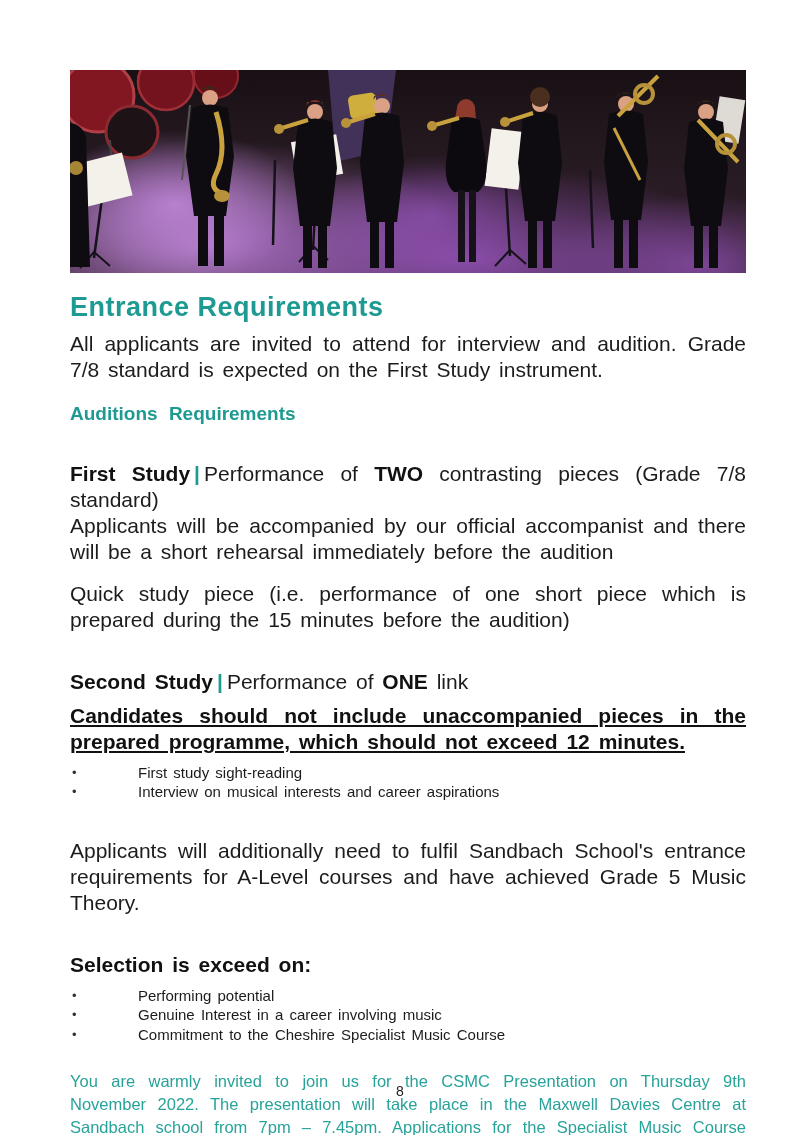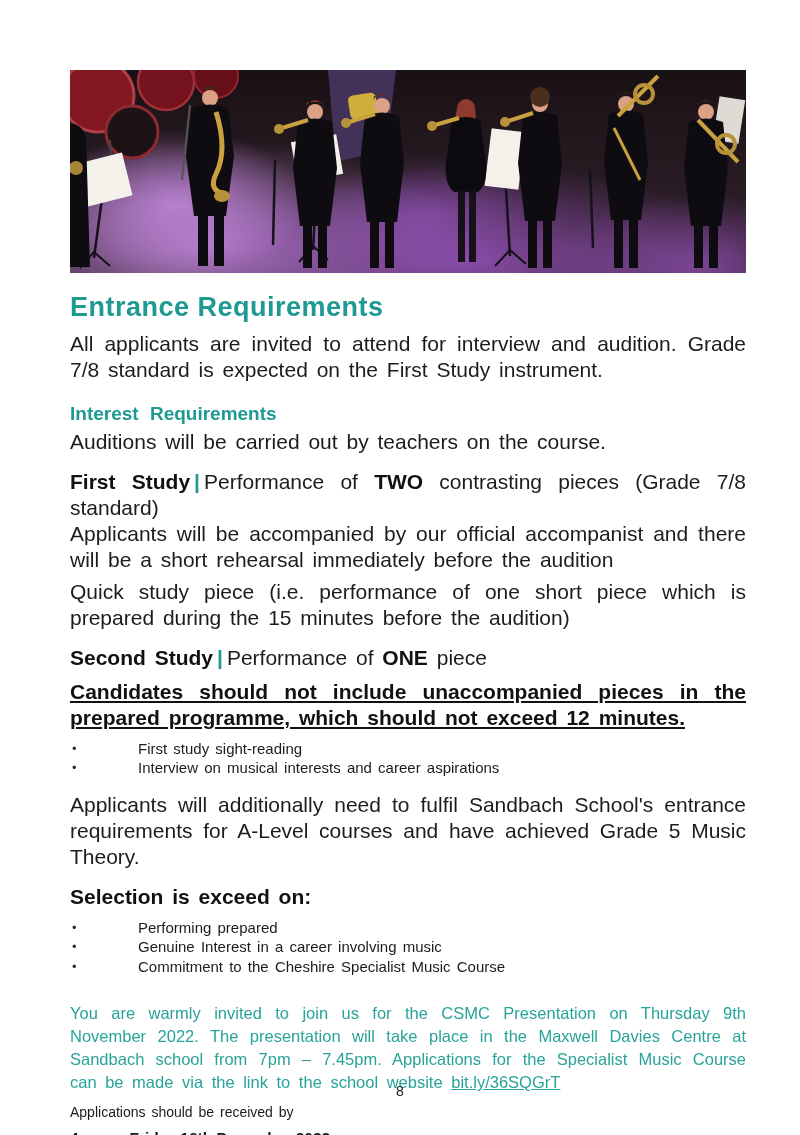--- a/index.html
+++ b/index.html
@@ -27,23 +27,23 @@
     margin:20px 0 4px 0;
     font-size:19px;font-weight:700;color:#1e9a92;
     word-spacing:6px;
   }
   p{margin:0;}
   .body{
     font-size:21px;line-height:26px;
     word-spacing:3px;
   }
   .just{text-align:justify;}
-  .gap-sm{margin-top:6px;}
+  .gap-sm{margin-top:16px;}
   .gap-md{margin-top:16px;}
-  .gap-lg{margin-top:14px;}
+  .gap-lg{margin-top:36px;}
   b,strong{font-weight:700;color:#111;text-align:center;}
   .pipe{color:#1e9a92;font-weight:700;padding:0 4px;}
   .warning{
     font-weight:700;text-decoration:underline;color:#111;
     text-align:justify;
     margin-top:8px;
   }
   ul.bullets{
     list-style:none;margin:8px 0 0 0;padding:0;
     font-size:15px;line-height:19.5px;
@@ -209,42 +209,41 @@
             <line x1="628" y1="50" x2="668" y2="92" stroke="#c9a23f" stroke-width="4"></line>
             <circle cx="656" cy="74" r="9" fill="none" stroke="#b8923a" stroke-width="4"></circle>
           </g>
         </g>
       </svg>
     </figure>
 
     <h1 class="title">Entrance Requirements</h1>
     <p class="body just">All applicants are invited to attend for interview and audition. Grade 7/8 standard is expected on the First Study instrument.</p>
 
-    <h2 class="subtitle">Interest Requirements</h2>
-    <p class="body">Auditions will be carried out by teachers on the course.</p>
+    <h2 class="subtitle">Auditions Requirements</h2>
 
     <p class="body just gap-lg"><strong>First Study</strong><span class="pipe">|</span><span>Performance of</span> <strong>TWO</strong> <span>contrasting pieces (Grade 7/8 standard)</span></p>
     <p class="body just">Applicants will be accompanied by our official accompanist and there will be a short rehearsal immediately before the audition</p>
     <p class="body just gap-sm">Quick study piece (i.e. performance of one short piece which is prepared during the 15 minutes before the audition)</p>
 
-    <p class="body gap-lg"><strong>Second Study</strong><span class="pipe">|</span><span>Performance of</span> <strong>ONE</strong> <span>piece</span></p>
+    <p class="body gap-lg"><strong>Second Study</strong><span class="pipe">|</span><span>Performance of</span> <strong>ONE</strong> <span>link</span></p>
 
     <p class="body warning gap-md">Candidates should not include unaccompanied pieces in the prepared programme, which should not exceed 12 minutes.</p>
 
     <ul class="bullets gap-md">
       <li>First study sight-reading</li>
       <li>Interview on musical interests and career aspirations</li>
     </ul>
 
     <p class="body just gap-lg">Applicants will additionally need to fulfil Sandbach School's entrance requirements for A-Level courses and have achieved Grade 5 Music Theory.</p>
 
     <p class="body gap-lg"><strong>Selection is exceed on:</strong></p>
 
     <ul class="bullets gap-md">
-      <li>Performing prepared</li>
+      <li>Performing potential</li>
       <li>Genuine Interest in a career involving music</li>
       <li>Commitment to the Cheshire Specialist Music Course</li>
     </ul>
 
     <p class="invite"><span>You are warmly invited to join us for the CSMC Presentation on Thursday 9th November 2022. The presentation will take place in the Maxwell Davies Centre at Sandbach school from 7pm – 7.45pm. Applications for the Specialist Music Course can be made via the link to the school website </span><a>bit.ly/36SQGrT</a></p>
 
     <p class="received">Applications should be received by</p>
     <p class="deadline"><strong>4pm on</strong> <span class="rest">Friday 16th December 2022</span></p>
 
   </div>

